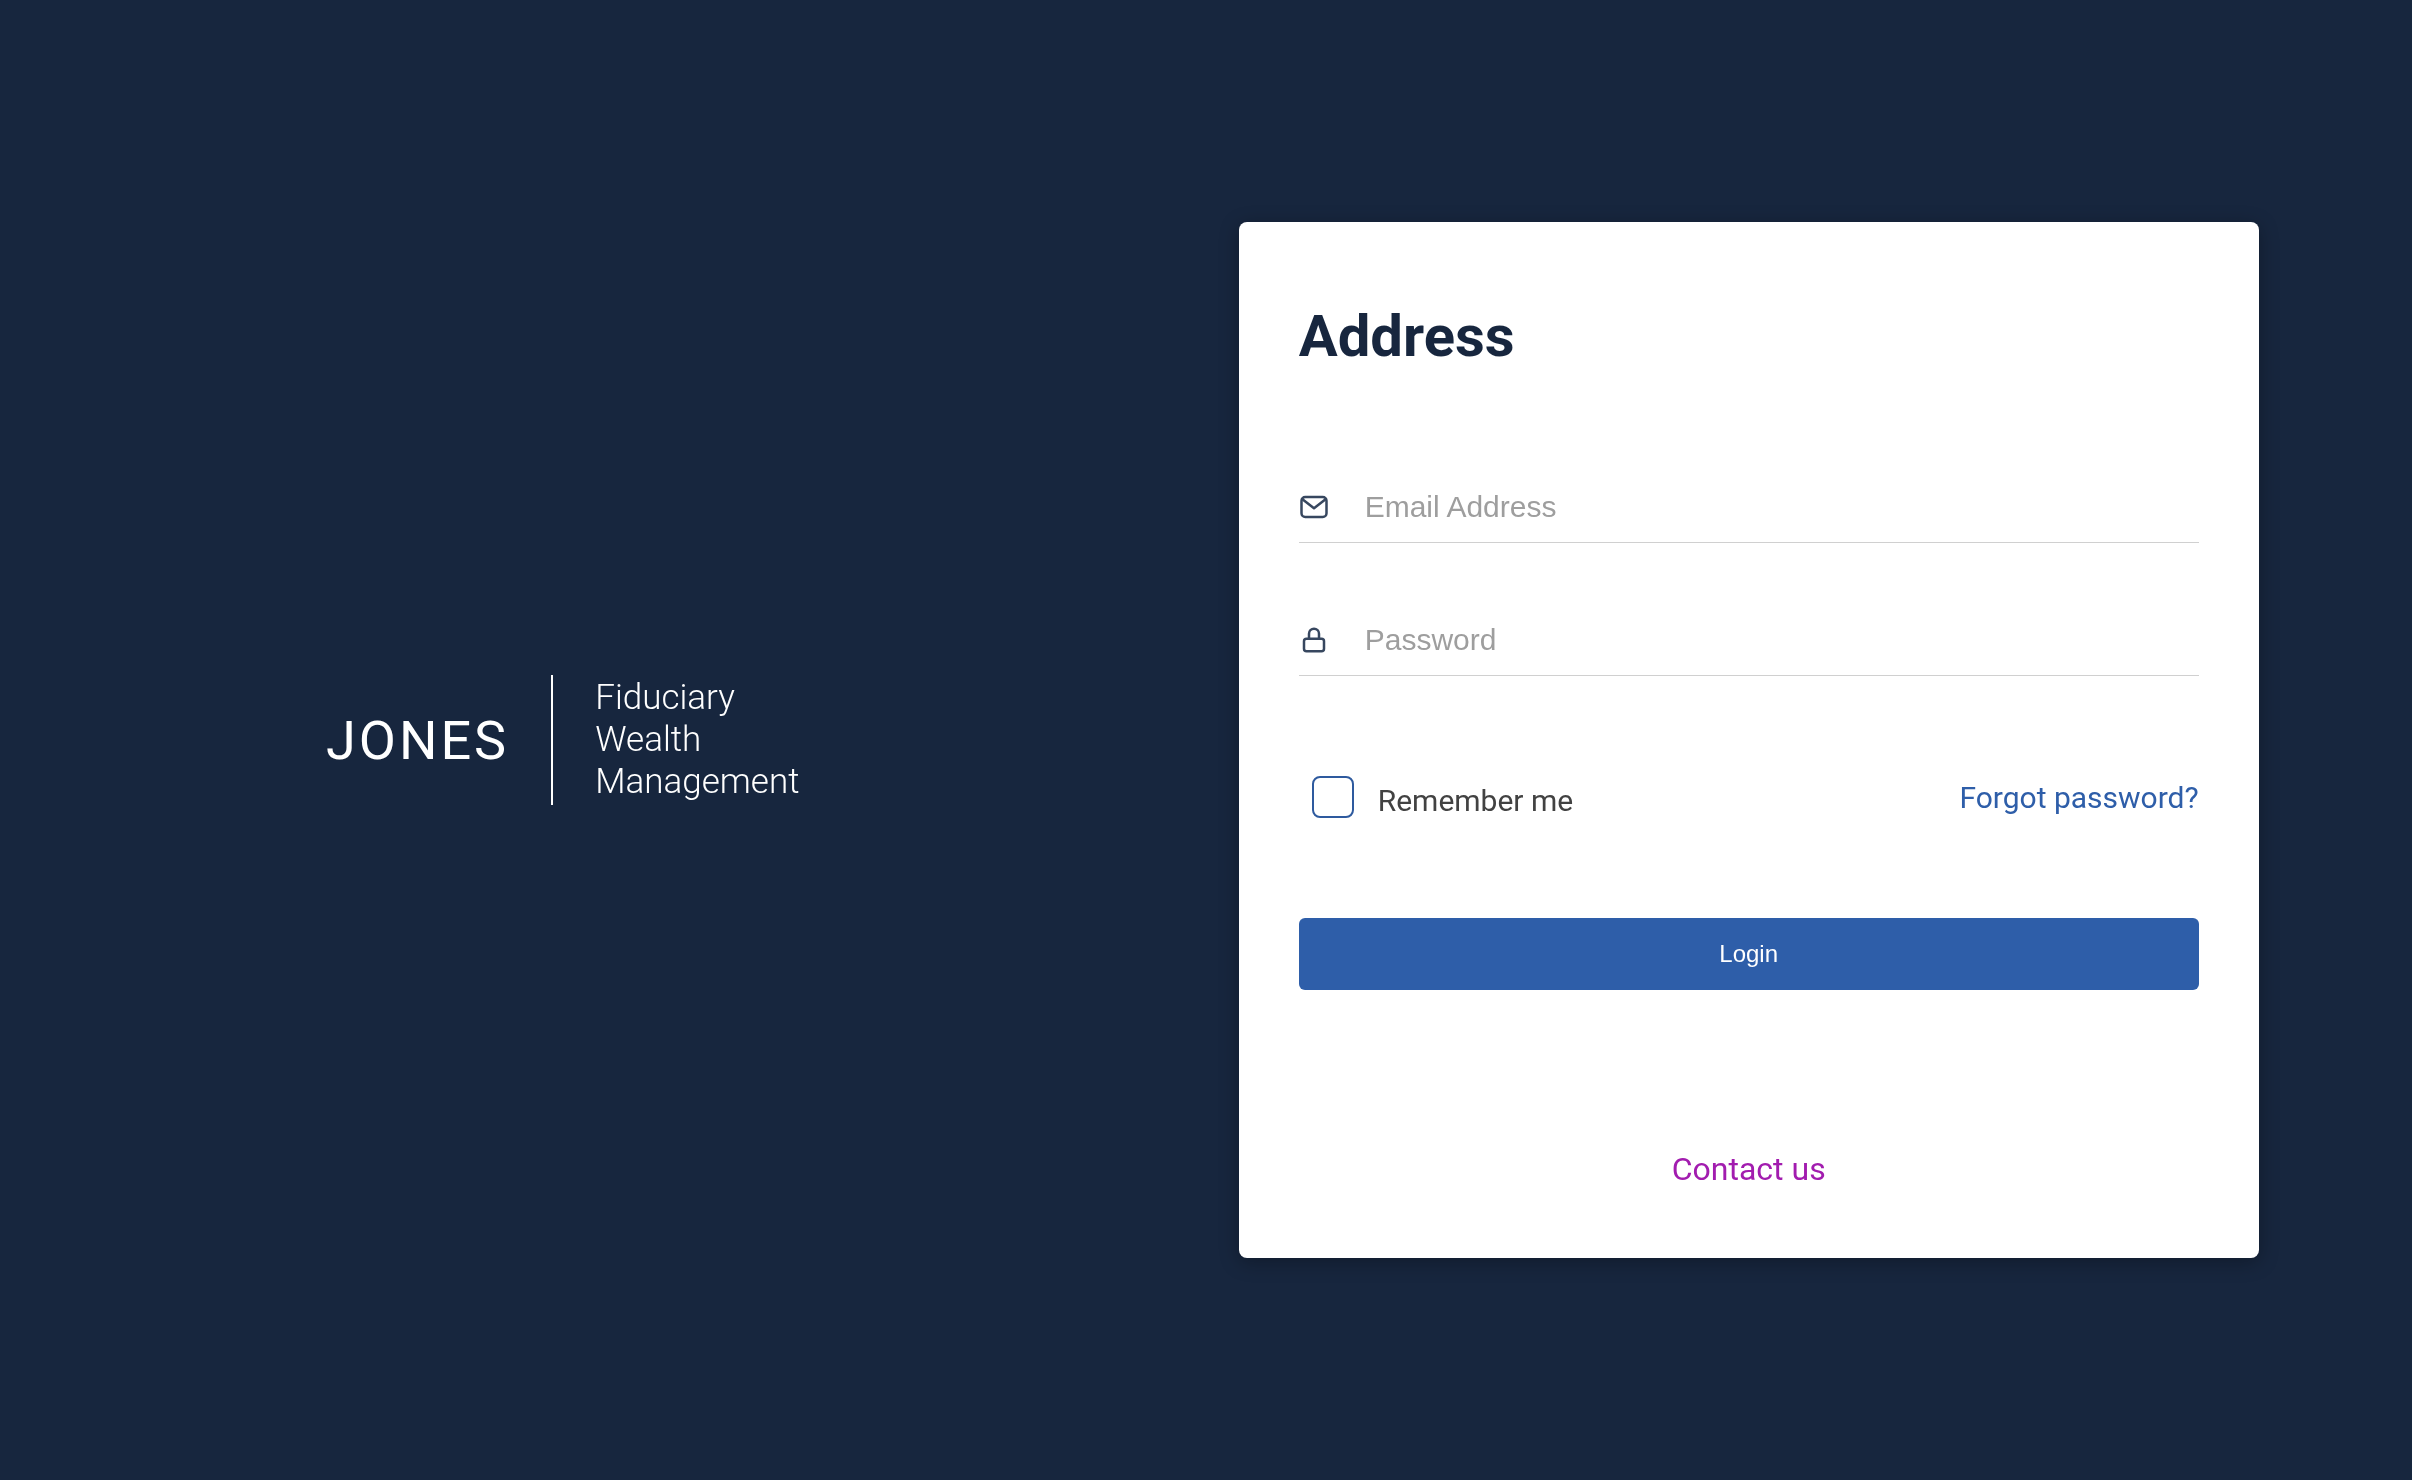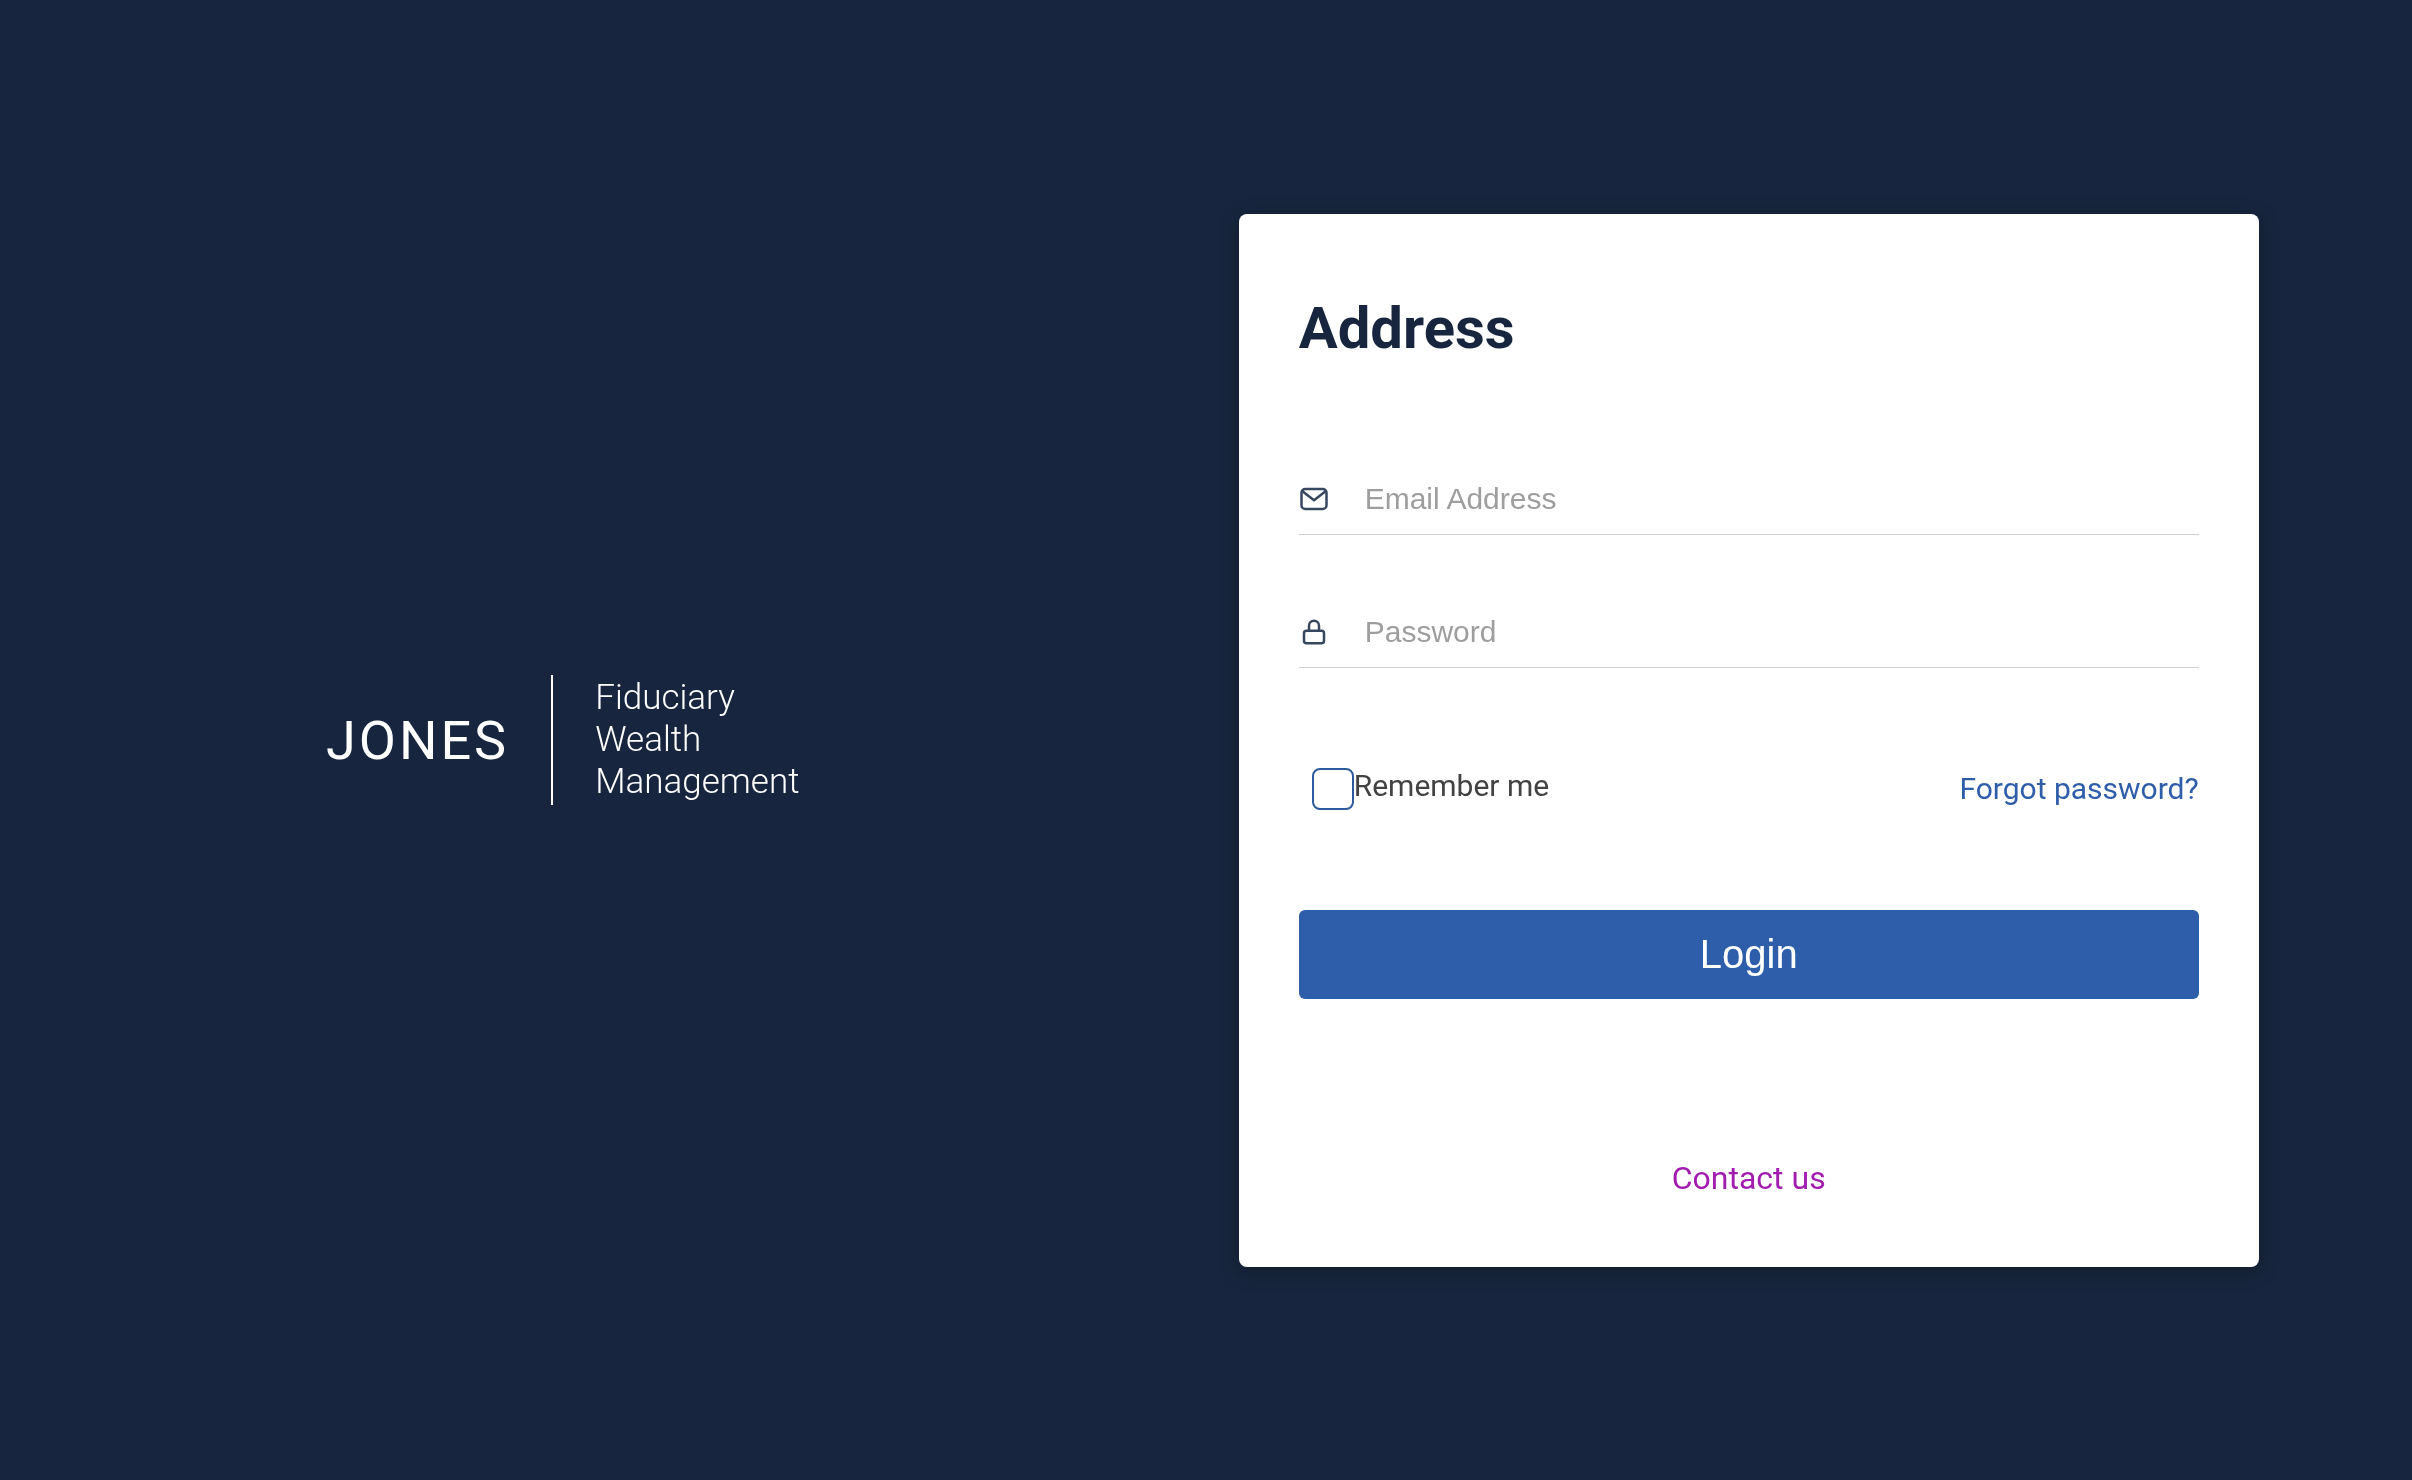--- a/index.html
+++ b/index.html
@@ -109,21 +109,22 @@
     .options-row {
       display: flex;
       align-items: center;
       justify-content: space-between;
       margin-top: 100px;
       margin-bottom: 100px;
     }
 
     .remember-wrapper {
       display: flex;
-      align-items: flex-start;
+      align-items: flex-end;
+      gap: 24px;
       padding-left: 13px;
     }
 
     .checkbox {
       width: 42px;
       height: 42px;
       border: 2px solid #2e5a9e;
       border-radius: 8px;
       background: #ffffff;
       cursor: pointer;
@@ -143,21 +144,21 @@
       text-decoration: none;
       cursor: pointer;
     }
 
     .login-button {
       width: 100%;
       background: #2e5ea9;
       color: #ffffff;
       border: none;
       border-radius: 6px;
-      font-size: 40px;
+      font-size: 24px;
       font-weight: 400;
       padding: 22px 0;
       cursor: pointer;
     }
 
     .contact-wrapper {
       text-align: center;
       margin-top: 160px;
     }
 

